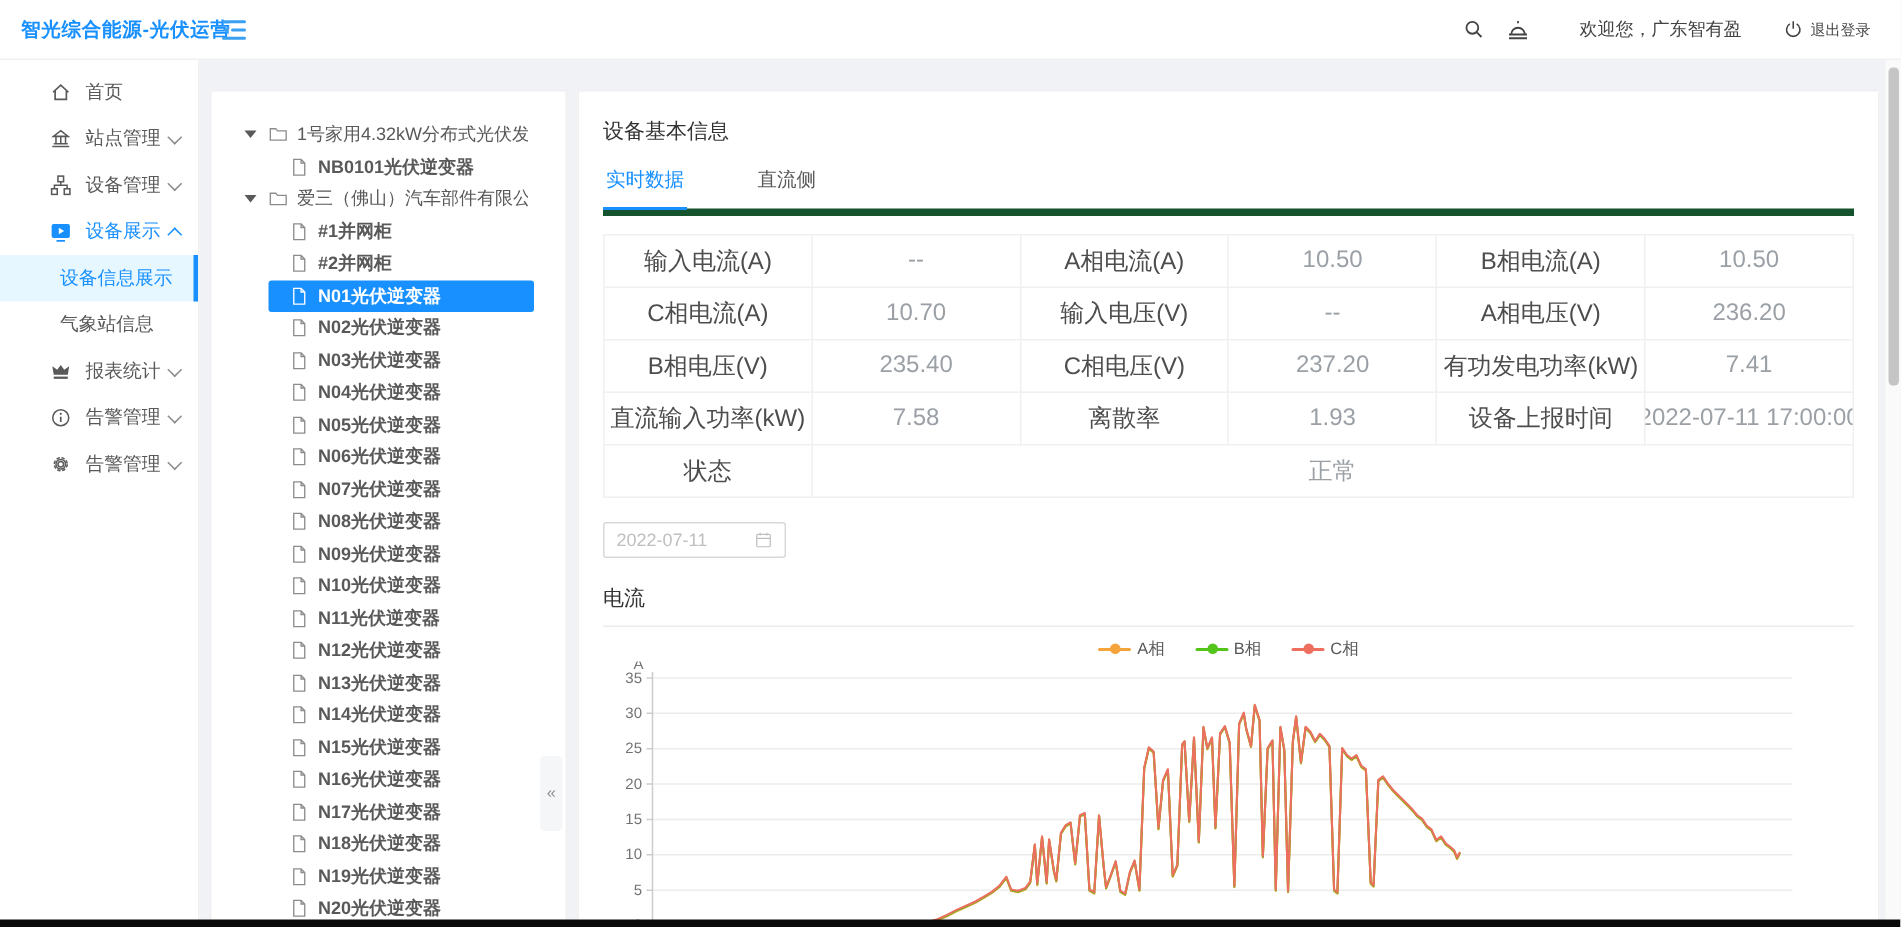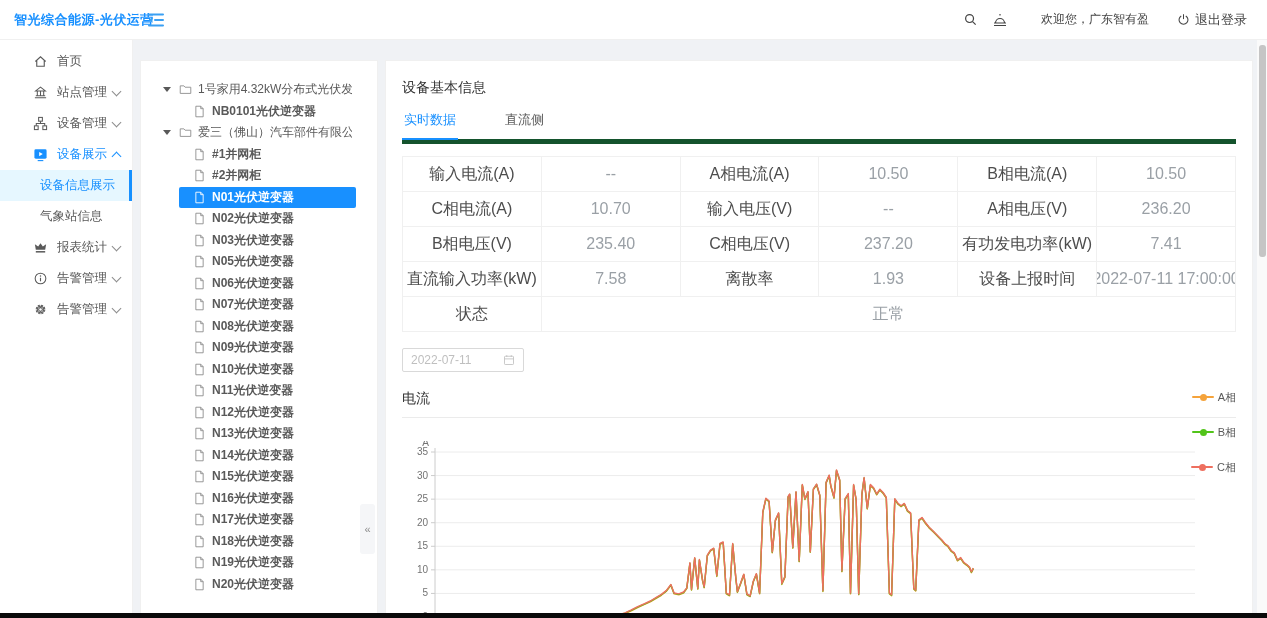--- a/index.html
+++ b/index.html
@@ -6,21 +6,21 @@
   html,body { width:1267px; height:618px; overflow:hidden; }
   body { background:#f0f2f5; font-family:"Liberation Sans","DejaVu Sans",sans-serif; color:#595959; position:relative; }
 
   
   .topbar { height:40px; background:#fff; border-bottom:1px solid #f0f0f0; display:flex; align-items:center; position:relative; z-index:5; }
   .logo { width:133px; padding-left:14px; font-size:13px; font-weight:bold; color:#1890ff; letter-spacing:.5px; white-space:nowrap; }
   .fold-btn { margin-left:12px; width:22px; height:22px; display:flex; align-items:center; justify-content:center; cursor:pointer; }
   .topbar-right { margin-left:auto; display:flex; align-items:center; padding-right:20px; gap:0; }
   .tb-icon { width:30px; height:30px; display:flex; align-items:center; justify-content:center; color:#434343; cursor:pointer; }
   .welcome { font-size:12px; color:#434343; margin-left:26px; white-space:nowrap; }
-  .logout { display:flex; align-items:center; gap:5px; font-size:13px; color:#434343; margin-left:28px; cursor:pointer; white-space:nowrap; }
+  .logout { display:flex; align-items:center; gap:5px; font-size:10px; color:#434343; margin-left:28px; cursor:pointer; white-space:nowrap; }
 
   
   .app { display:flex; height:578px; }
   .sidebar { width:133px; background:#fff; border-right:1px solid #f0f0f0; padding-top:6px; flex:none; }
   .m-item { height:31px; display:flex; align-items:center; padding:0 12px 0 33px; font-size:12.5px; color:#595959; cursor:pointer; position:relative; }
   .m-item .mi-icon { width:15px; height:15px; flex:none; margin-right:9px; color:#595959; }
   .m-item .mi-label { flex:1; white-space:nowrap; overflow:hidden; }
   .m-item .arrow { width:7px; height:7px; border-right:1.3px solid #8c8c8c; border-bottom:1.3px solid #8c8c8c; flex:none; margin-top:-3px; }
   .m-item .arrow.down { transform:rotate(45deg); }
   .m-item .arrow.up { transform:rotate(-135deg); margin-top:3px; }
@@ -59,21 +59,21 @@
   .tcell { height:35px; display:flex; align-items:center; justify-content:center; border-right:1px solid #f0f0f0; border-bottom:1px solid #f0f0f0; font-size:16px; overflow:hidden; white-space:nowrap; }
   .tcell.c-l { color:#4d4d4d; font-weight:500; }
   .tcell.c-v { color:#9aa0a6; }
 
   .date-picker { margin-top:16px; width:122px; height:24px; border:1px solid #d9d9d9; border-radius:2px; display:flex; align-items:center; padding:0 8px; gap:6px; cursor:pointer; background:#fff; }
   .date-picker .dp-val { flex:1; font-size:12px; color:#bfbfbf; }
   .date-picker svg { width:12px; height:12px; color:#bfbfbf; flex:none; }
 
   .section-title { margin-top:18px; font-size:14px; color:#333; padding-bottom:9px; border-bottom:1px solid #ebebeb; }
 
-  .legend { margin-top:7px; display:flex; justify-content:center; gap:20px; align-items:flex-end; height:14px;flex-direction:column; }
+  .legend { margin-top:7px; display:flex; justify-content:center; gap:20px; align-items:flex-start; height:14px; }
   .legend-item { display:flex; align-items:center; gap:4px; font-size:11px; color:#595959; cursor:pointer; }
   .lg-marker { position:relative; width:22px; height:2px; border-radius:1px; }
   .lg-marker i { position:absolute; left:8px; top:-2.5px; width:7px; height:7px; border-radius:50%; display:block; }
 
   .chart-wrap { margin-top:2px; }
   .chart-wrap svg { display:block; }
   .tick { font-size:10px; fill:#737373; font-family:"Liberation Sans",sans-serif; }
 
   
   .pg-scroll-track { position:absolute; right:0; top:40px; width:10px; bottom:0; background:#fafafa; z-index:6; }
@@ -345,20 +345,29 @@
           <div class="tree-row t-file">
             <span class="caret-slot"></span>
             <span class="t-inner">
               <svg class="t-icon">
                 <use href="#i-file"></use>
               </svg>
               <span class="t-label">N03光伏逆变器</span>
             </span>
           </div>
 
+          <div class="tree-row t-file">
+            <span class="caret-slot"></span>
+            <span class="t-inner">
+              <svg class="t-icon">
+                <use href="#i-file"></use>
+              </svg>
+              <span class="t-label">N04光伏逆变器</span>
+            </span>
+          </div>
 
           <div class="tree-row t-file">
             <span class="caret-slot"></span>
             <span class="t-inner">
               <svg class="t-icon">
                 <use href="#i-file"></use>
               </svg>
               <span class="t-label">N05光伏逆变器</span>
             </span>
           </div>

